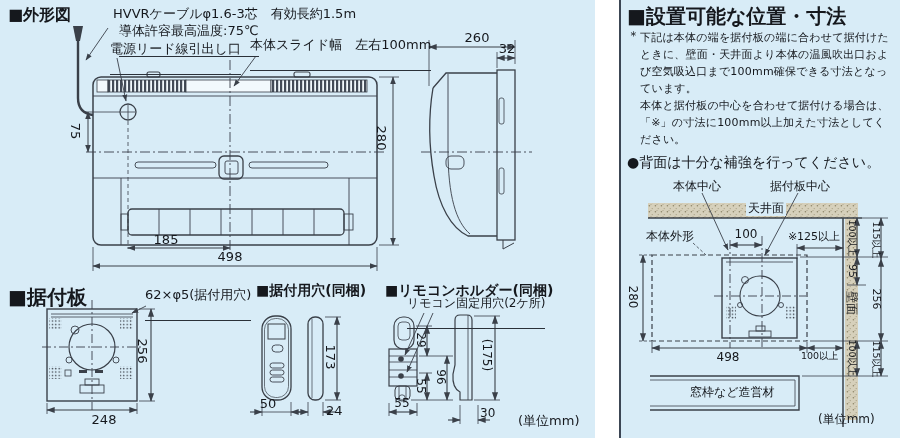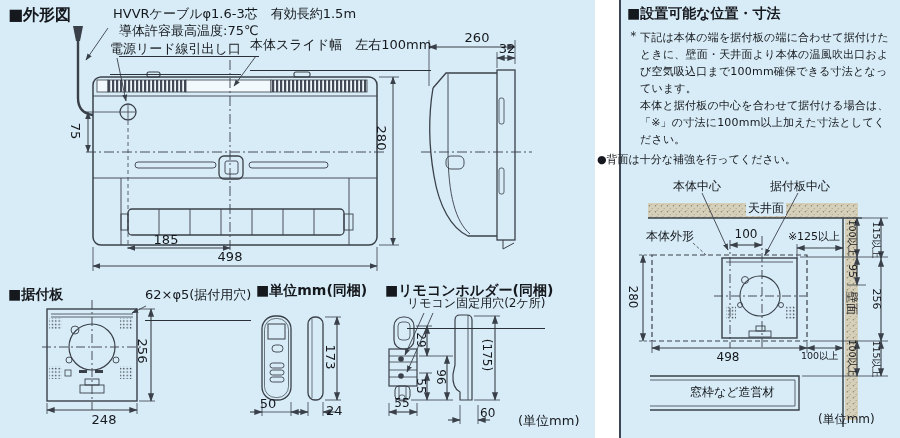--- a/index.html
+++ b/index.html
@@ -6,21 +6,21 @@
 html,body{width:900px;height:438px}
 body{position:relative;font-family:"DejaVu Sans",sans-serif;background:#fff;overflow:hidden;color:#15181d}
 .panel{position:absolute;top:0;height:438px;background:#d8ecf7}
 .panel.left{left:0;width:595px}
 .panel.right{left:621px;width:279px}
 .divider{position:absolute;left:619px;top:0;width:2px;height:438px;background:#3c4654}
 svg.art{position:absolute;left:0;top:0;pointer-events:none}
 .lbl{position:absolute;font-size:13px;line-height:1.15;white-space:nowrap}
 .b{font-weight:bold}
 .t16{font-size:16px}
-.t15{font-size:14px}
+.t15{font-size:20px}
 .t14{font-size:14px}
 .t12{font-size:12px}
 .m{font-size:11px}
 .s{font-size:9.5px}
 .u{border-bottom:1.2px solid #2a3038;padding-bottom:17px}
 .c{transform:translate(-50%,-50%)}
 .v{transform:translate(-50%,-50%) rotate(90deg)}
 .note{white-space:normal;width:252px;font-size:11px;line-height:17px;letter-spacing:.2px}
 .bg{background:#d8ecf7;padding:0 2px}
 </style>
@@ -264,40 +264,40 @@
 <div class="lbl c" style="left:166px;top:240px">185</div>
 <div class="lbl c" style="left:230px;top:257px">498</div>
 <div class="lbl c" style="left:477px;top:38px">260</div>
 <div class="lbl c" style="left:507px;top:49px">32</div>
 
 <div class="lbl b t15" style="left:8px;top:286px">■据付板</div>
 <div class="lbl u" style="left:145px;top:288px">62×φ5(据付用穴)</div>
 <div class="lbl v" style="left:142px;top:351px">256</div>
 <div class="lbl c" style="left:104px;top:420px">248</div>
 
-<div class="lbl b t14" style="left:256px;top:282px">■単位mm(同梱)</div>
+<div class="lbl b t14" style="left:256px;top:282px">■据付用穴(同梱)</div>
 <div class="lbl c" style="left:268px;top:404px">50</div>
 <div class="lbl v" style="left:330px;top:357px">173</div>
 <div class="lbl" style="left:326px;top:404px">24</div>
 
 <div class="lbl b t14" style="left:385px;top:282px">■リモコンホルダー(同梱)</div>
 <div class="lbl u t12" style="left:407px;top:297px">リモコン固定用穴(2ケ所)</div>
 <div class="lbl v t12" style="left:420px;top:340px">29</div>
 <div class="lbl v t12" style="left:440px;top:377px">96</div>
 <div class="lbl v t12" style="left:420px;top:386px">55</div>
 <div class="lbl c t12" style="left:402px;top:404px">55</div>
-<div class="lbl t12" style="left:480px;top:407px">60</div>
+<div class="lbl t12" style="left:480px;top:407px">30</div>
 <div class="lbl v t12" style="left:486px;top:355px">(175)</div>
 <div class="lbl" style="left:518px;top:414px">(単位mm)</div>
 
 <div class="lbl b t15" style="left:627px;top:5px">■設置可能な位置・寸法</div>
 <div class="lbl" style="left:627px;top:29px;font-size:12.8px">＊</div>
 <div class="lbl note" style="left:640px;top:29px">下記は本体の端を据付板の端に合わせて据付けたときに、壁面・天井面より本体の温風吹出口および空気吸込口まで100mm確保できる寸法となっています。</div>
 <div class="lbl note" style="left:640px;top:97px">本体と据付板の中心を合わせて据付ける場合は、「※」の寸法に100mm以上加えた寸法としてください。</div>
-<div class="lbl" style="left:597px;top:154px;font-size:11px">●背面は十分な補強を行ってください。</div>
+<div class="lbl" style="left:627px;top:154px;font-size:14px">●背面は十分な補強を行ってください。</div>
 
 <div class="lbl t12" style="left:673px;top:180px">本体中心</div>
 <div class="lbl t12" style="left:770px;top:180px">据付板中心</div>
 <div class="lbl t12 bg" style="left:746px;top:202px">天井面</div>
 <div class="lbl t12" style="left:646px;top:230px">本体外形</div>
 <div class="lbl v t12" style="left:851px;top:303px">壁面</div>
 <div class="lbl t12" style="left:690px;top:386px">窓枠など造営材</div>
 
 <div class="lbl c t12" style="left:746px;top:235px">100</div>
 <div class="lbl c m" style="left:814px;top:237px">※125以上</div>

